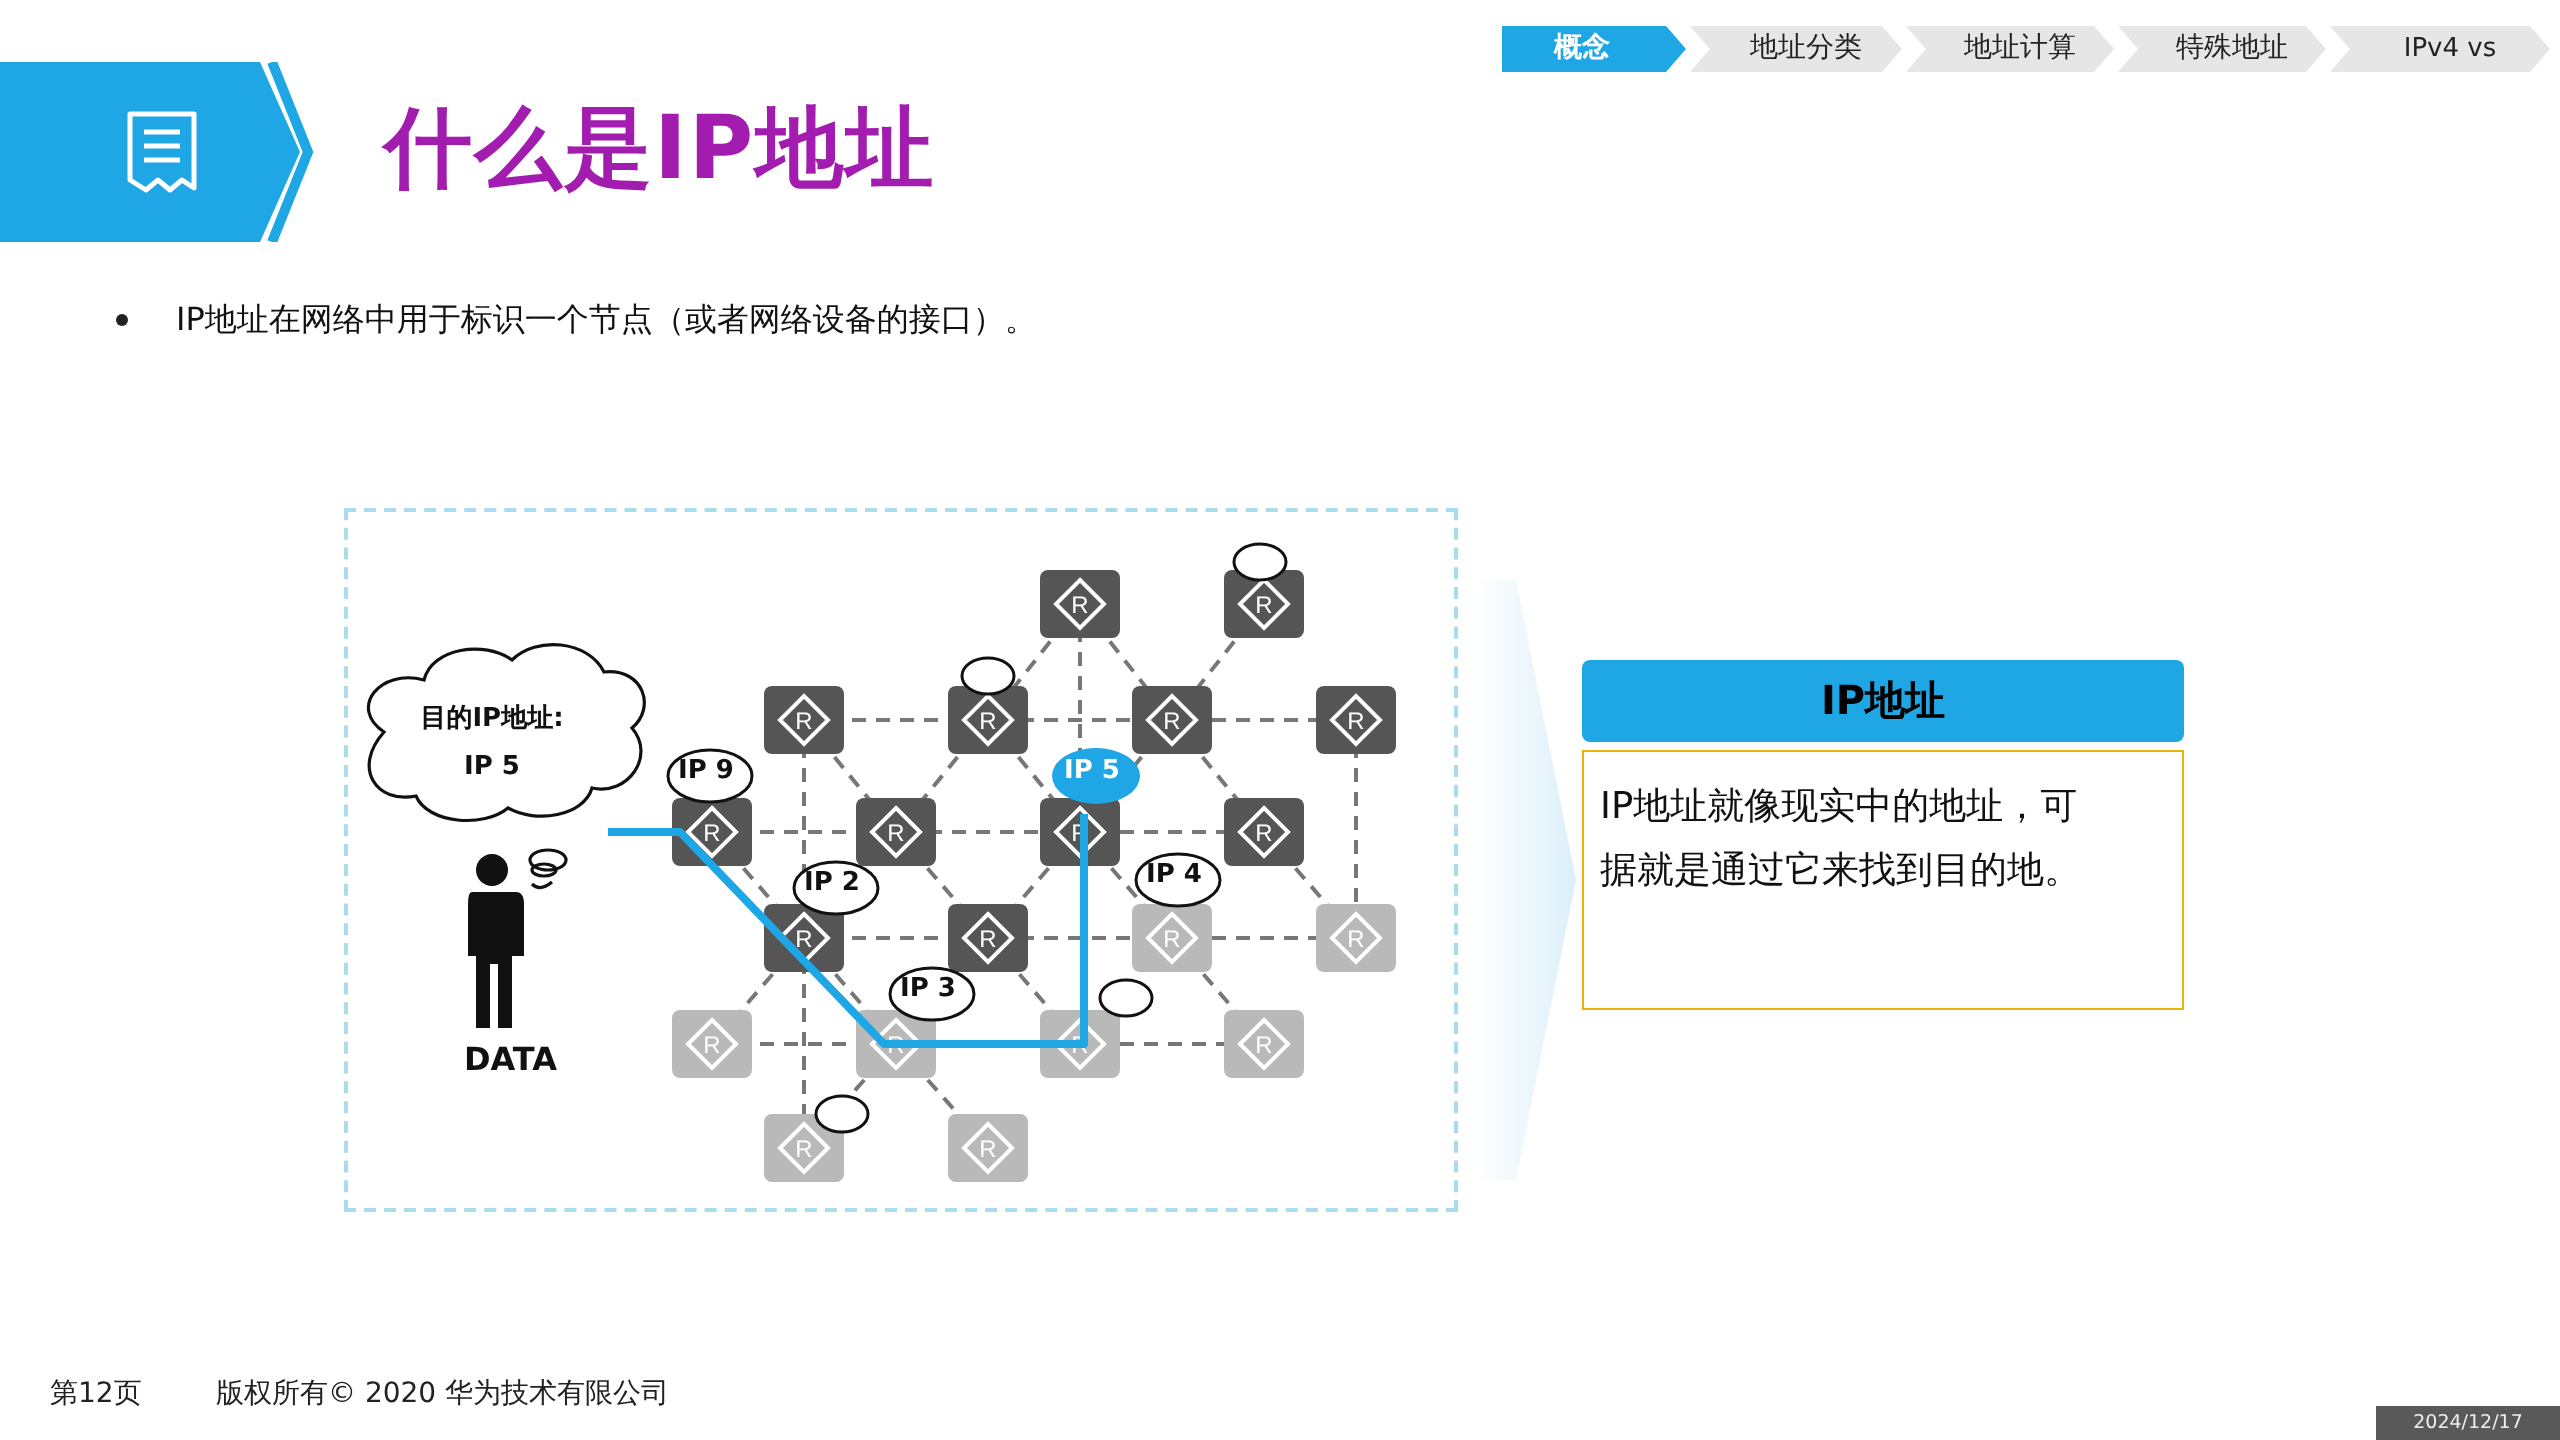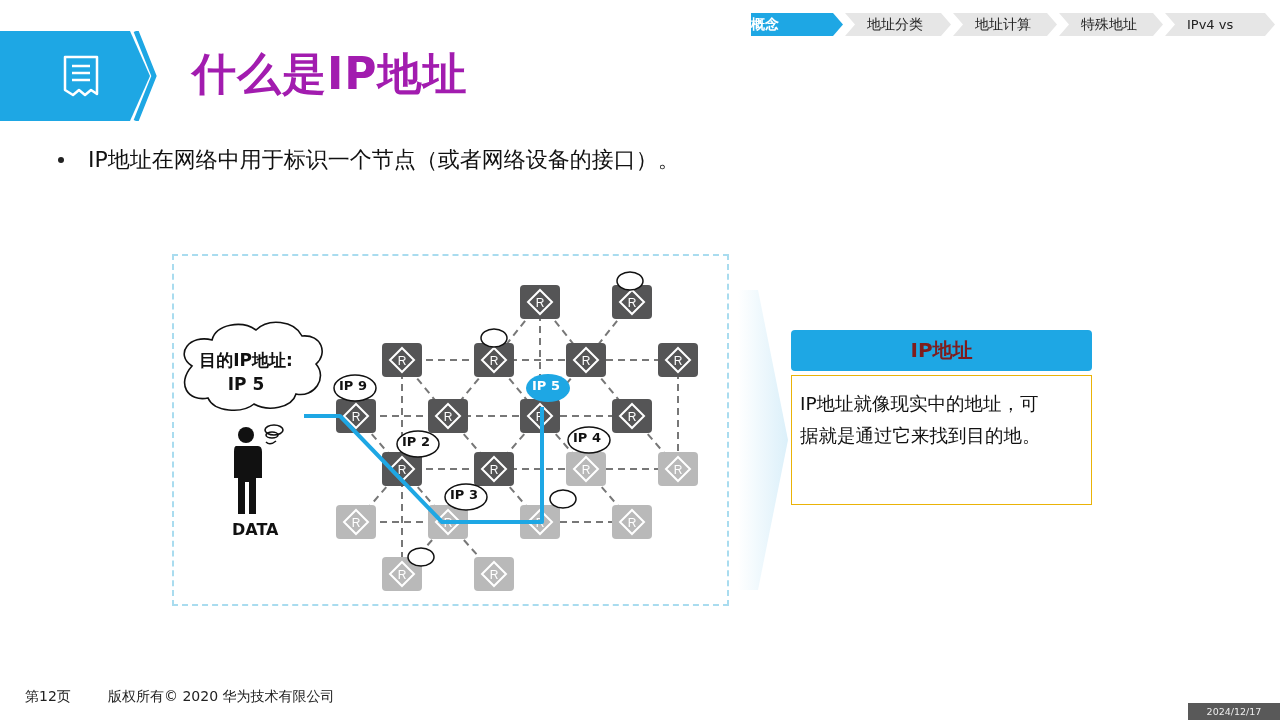--- a/index.html
+++ b/index.html
@@ -6,52 +6,52 @@
   html, body { width: 1280px; height: 720px; overflow: hidden; background: #ffffff; }
   body { position: relative; font-family: "DejaVu Sans", "Liberation Sans", sans-serif; color: #111; }
 
   
   .crumbs { position: absolute; top: 13px; left: 751px; height: 23px; display: flex; }
   .crumb { position: relative; height: 23px; line-height: 23px; font-size: 14px; color: #222; background: #e6e6e6;
            padding-left: 22px; padding-right: 12px; margin-right: 2px;
            clip-path: polygon(0 0, calc(100% - 10px) 0, 100% 50%, calc(100% - 10px) 100%, 0 100%, 10px 50%); }
   .crumb.first { clip-path: polygon(0 0, calc(100% - 10px) 0, 100% 50%, calc(100% - 10px) 100%, 0 100%); padding-left: 0; }
   .crumb.active { background: #1ea7e4; color: #fff; font-weight: bold; }
-  .crumb span { display: block; }
+  .crumb span { display: block; text-align: center; }
 
   
   .banner { position: absolute; top: 31px; left: 0; width: 150px; height: 90px; background: #1ea7e4;
             clip-path: polygon(0 0, 130px 0, 150px 45px, 130px 90px, 0 90px); }
   .banner-edge { position: absolute; top: 31px; left: 132px; width: 26px; height: 90px; }
   .doc-icon { position: absolute; left: 61px; top: 54px; width: 40px; height: 46px; }
   .page-title { position: absolute; left: 192px; top: 45px; font-size: 44px; font-weight: bold; color: #a21caf; letter-spacing: 1px; }
 
   
   .bullets { position: absolute; left: 58px; top: 145px; }
-  .bullet { display: flex; align-items: center; font-size: 22px; color: #111; height: 30px; margin-bottom: 27px; }
+  .bullet { display: flex; align-items: center; font-size: 16px; color: #111; height: 30px; margin-bottom: 27px; }
   .bullet .dot { width: 6px; height: 6px; border-radius: 50%; background: #222; margin-right: 24px; }
 
   
   .diagram { position: absolute; left: 172px; top: 254px; width: 557px; height: 352px; border: 2px dashed #a9dcef; }
   .diagram svg { position: absolute; left: -172px; top: -254px; }
 
-  .cloud-text { position: absolute; font-weight: bold; font-size: 17px; color: #111; text-align: center; line-height: 24px; }
+  .cloud-text { position: absolute; font-weight: bold; font-size: 13px; color: #111; text-align: center; line-height: 24px; }
   .data-label { position: absolute; left: 232px; top: 520px; font-size: 16px; font-weight: bold; color: #111; }
 
   .bubble-label { position: absolute; font-size: 13px; font-weight: bold; color: #111; text-align: center; width: 44px; }
   .bubble-label.hl { color: #fff; }
 
   
   .side-arrow { position: absolute; left: 738px; top: 290px; width: 50px; height: 300px;
                 background: linear-gradient(90deg, rgba(255,255,255,0) 0%, #d7eef9 100%);
                 clip-path: polygon(0 0, 20px 0, 50px 150px, 20px 300px, 0 300px); opacity: 0.9; }
 
   
   .card-head { position: absolute; left: 791px; top: 330px; width: 301px; height: 41px; background: #1ea7e4; border-radius: 4px;
-               color: #7f1d1d; font-weight: bold; font-size: 20px; text-align: center; line-height: 41px; }
+               color: #000000; font-weight: bold; font-size: 20px; text-align: center; line-height: 41px; }
   .card-body { position: absolute; left: 791px; top: 375px; width: 301px; height: 130px; border: 1px solid #eab308; background: #fff;
                padding: 12px 8px 0 8px; font-size: 18.5px; line-height: 32px; color: #111; }
 
   
   .footer-page { position: absolute; left: 25px; top: 688px; font-size: 14px; color: #222; }
   .footer-copy { position: absolute; left: 108px; top: 688px; font-size: 14px; color: #222; }
   .logo { position: absolute; left: 1120px; top: 720px; display: flex; align-items: center; }
   .logo-text { font-weight: bold; font-size: 22px; color: #222; margin-left: 6px; letter-spacing: 1px; }
   .timestamp { position: absolute; left: 1188px; top: 703px; width: 92px; height: 17px; background: rgba(60,60,60,0.85);
                color: #eee; font-size: 9.5px; line-height: 17px; text-align: center; }

